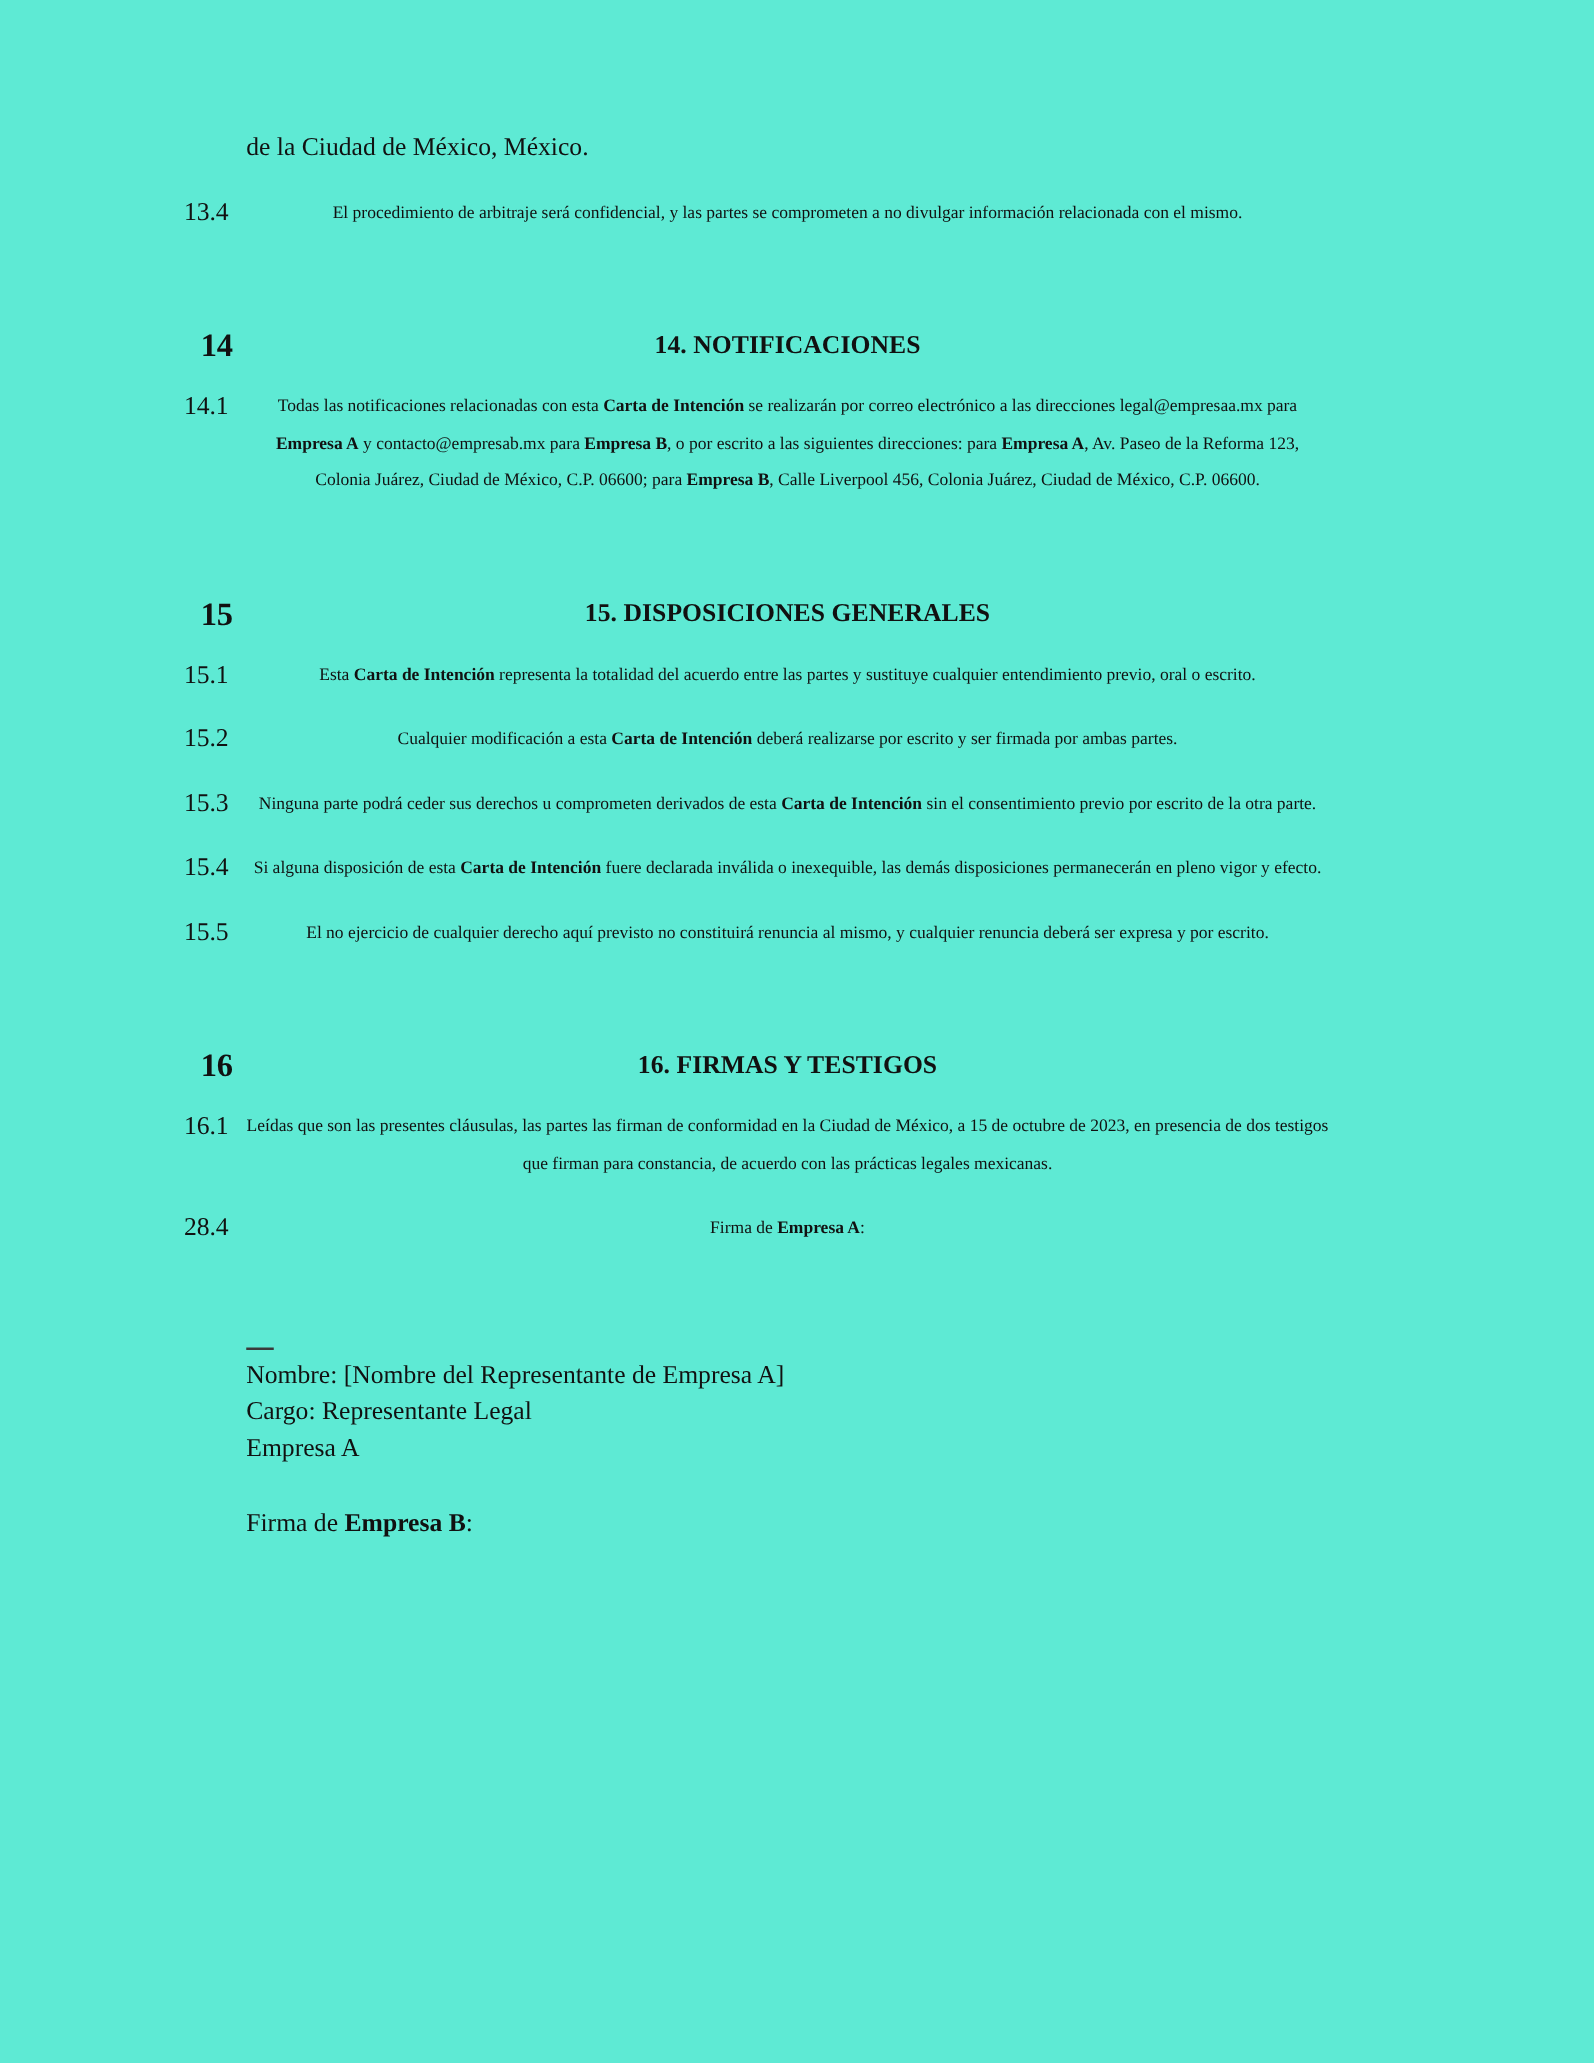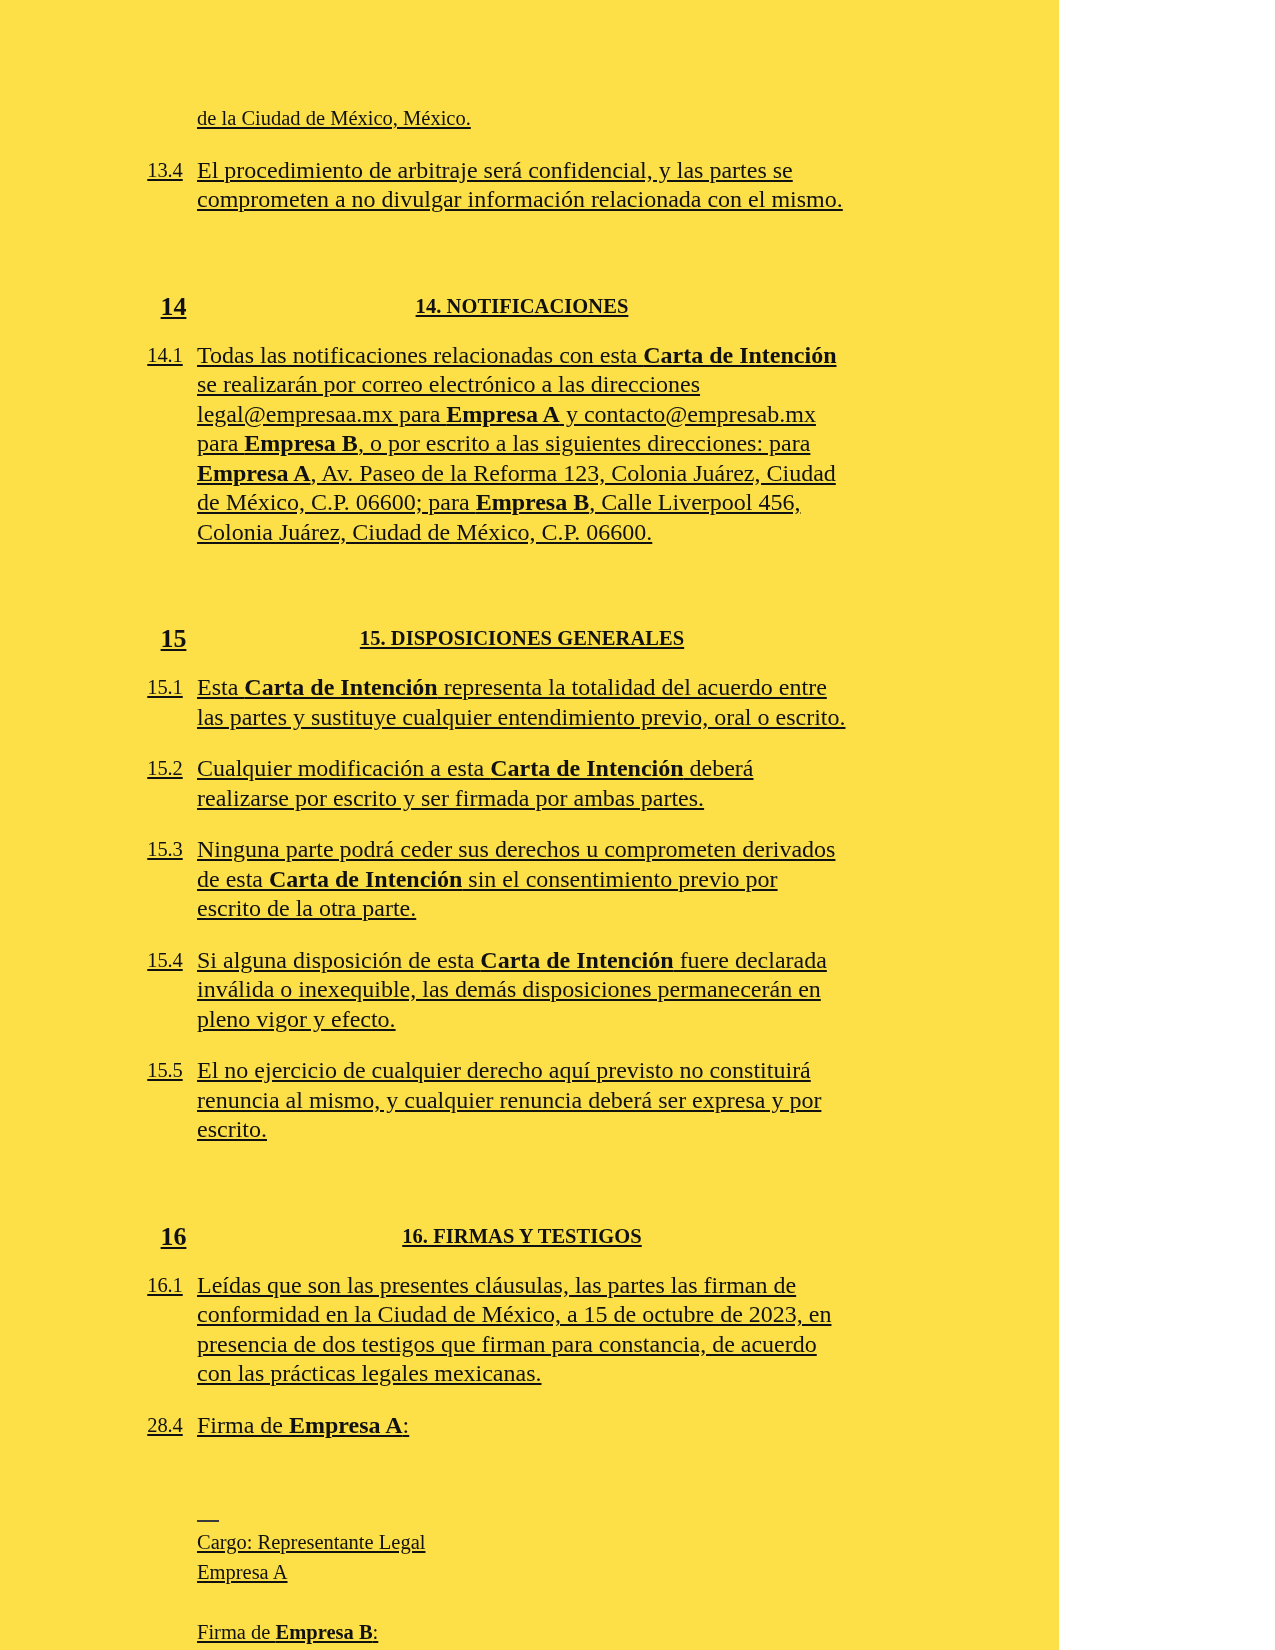--- a/index.html
+++ b/index.html
@@ -10,49 +10,48 @@
   body {
     width: 1275px;
     height: 1650px;
     font-family: "Liberation Serif", "DejaVu Serif", serif;
     color: #111111;
     -webkit-font-smoothing: antialiased;
   }
 
   .page {
     position: relative;
-    width: 1059px;
+    width: 1275px;
     height: 1650px;
     box-sizing: border-box;
     padding: 104px 212px 0 133px;
-    background: #fde047;
-    text-decoration: underline;
+    background: #5eead4;
   }
 
   
   .clause {
     display: flex;
     align-items: flex-start;
     margin: 0 0 22px 0;
   }
   .clause-num {
     flex: 0 0 auto;
     width: 64px;
     font-size: 20.5px;
     line-height: 29.5px;
     color: #111111;
     text-align: center;
     letter-spacing: -0.1px;
   }
   .clause-body {
     flex: 1 1 auto;
-    font-size: 24px;
+    font-size: 14px;
     line-height: 29.5px;
     color: #111111;
-    text-align: left;
+    text-align: center;
     hyphens: none;
   }
 
   
   .cont {
     margin: 0 0 22px 0;
     padding-left: 64px;
     font-size: 20.5px;
     line-height: 29.5px;
   }
@@ -166,19 +165,20 @@
   </div>
 
   <div class="clause">
     <div class="clause-num">28.4</div>
     <div class="clause-body"><span>Firma de </span><b>Empresa A</b><span>:</span></div>
   </div>
 
   <div class="sig-block">
     <div class="sig-spacer"></div>
     <hr class="sig-rule">
+    <span class="sig-line">Nombre: [Nombre del Representante de Empresa A]</span>
     <span class="sig-line">Cargo: Representante Legal</span>
     <span class="sig-line">Empresa A</span>
     <div class="sig-gap"></div>
     <span class="sig-line"><span>Firma de </span><b>Empresa B</b><span>:</span></span>
   </div>
 
 </div>
 
 </body></html>

